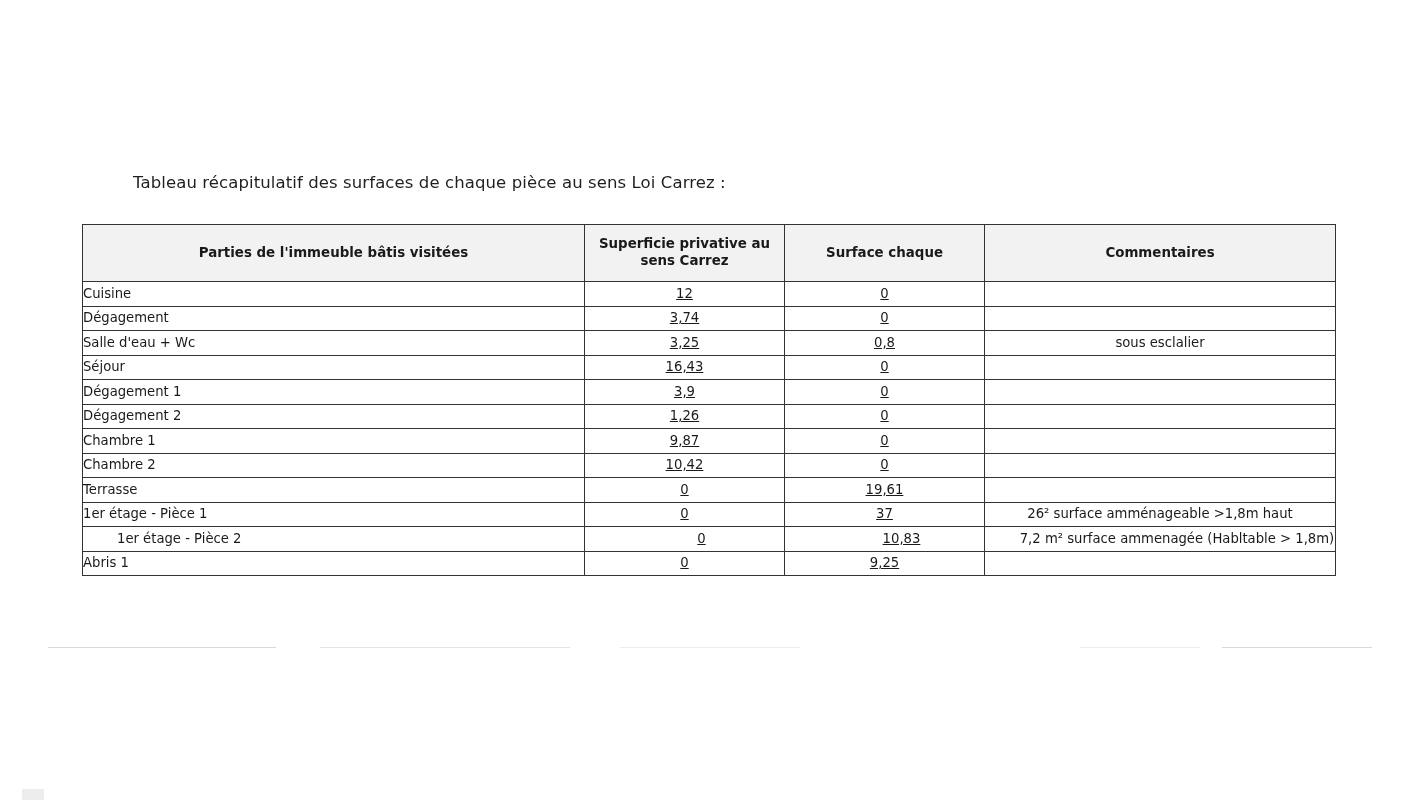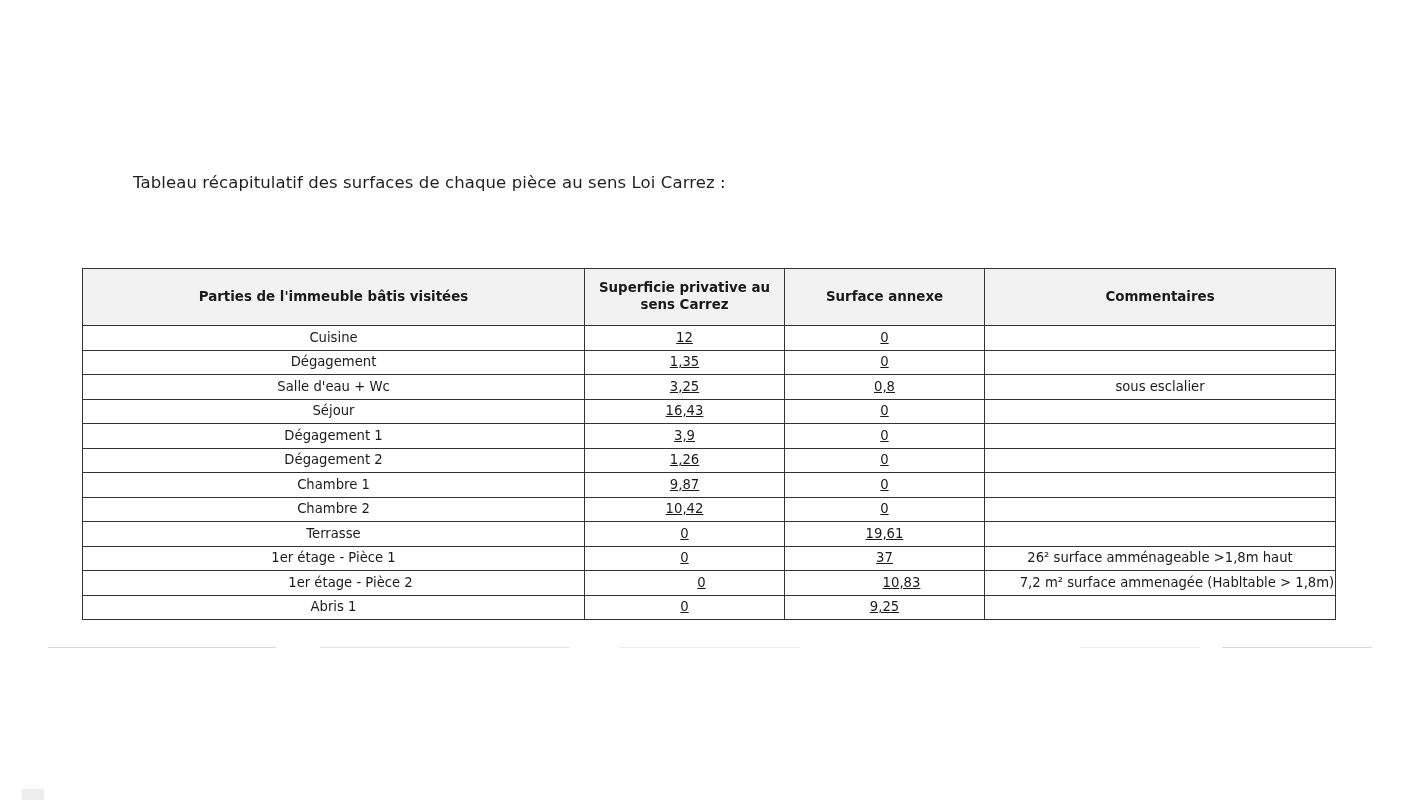--- a/index.html
+++ b/index.html
@@ -28,21 +28,20 @@
     font-size: 16.5px;
     color: #1f1f1f;
     white-space: nowrap;
     letter-spacing: 0.1px;
   }
   .table-wrap {
     position: absolute;
     left: 82px;
     top: 224px;
     width: 1253px;
-    margin-top: 44px;
   }
   table.carrez {
     border-collapse: collapse;
     table-layout: fixed;
     width: 1253px;
     font-size: 13.2px;
   }
   table.carrez col.c0 { width: 502px; }
   table.carrez col.c1 { width: 200px; }
   table.carrez col.c2 { width: 200px; }
@@ -60,21 +59,21 @@
     font-size: 13.4px;
     height: 52px;
     line-height: 1.25;
     padding: 2px 8px;
   }
   table.carrez tbody td {
     height: 23.5px;
     line-height: 1.25;
   }
   td.room {
-    text-align: center;
+    text-align: left;
     padding-left: 8px;
   }
   td.num {
     text-align: center;
     text-decoration: underline;
   }
   td.comment {
     text-align: center;
     padding: 2px 8px;
     line-height: 1.3;
@@ -107,34 +106,34 @@
       <colgroup>
         <col class="c0">
           <col class="c1">
           <col class="c2">
           <col class="c3">
       </colgroup>
       <thead>
         <tr>
           <th>Parties de l'immeuble bâtis visitées</th>
           <th>Superficie privative au sens Carrez</th>
-          <th>Surface annexe</th>
+          <th>Surface chaque</th>
           <th>Commentaires</th>
         </tr>
       </thead>
       <tbody>
         <tr>
           <td class="room">Cuisine</td>
           <td class="num">12</td>
           <td class="num">0</td>
           <td class="comment"></td>
         </tr>
         <tr>
           <td class="room">Dégagement</td>
-          <td class="num">1,35</td>
+          <td class="num">3,74</td>
           <td class="num">0</td>
           <td class="comment"></td>
         </tr>
         <tr>
           <td class="room">Salle d'eau + Wc</td>
           <td class="num">3,25</td>
           <td class="num">0,8</td>
           <td class="comment">sous esclalier</td>
         </tr>
         <tr>

